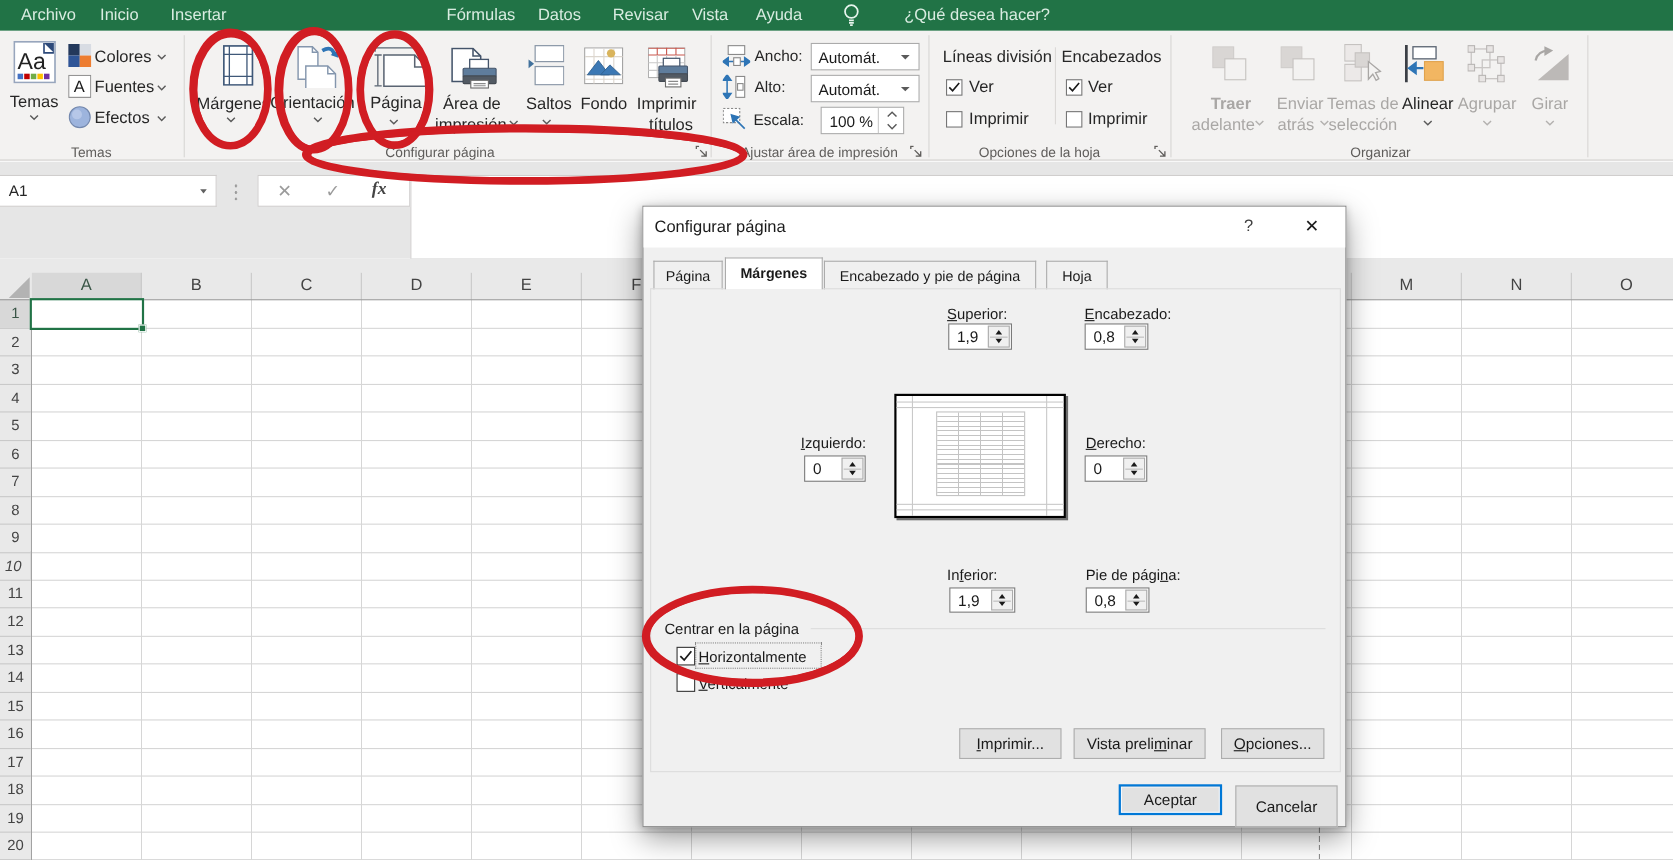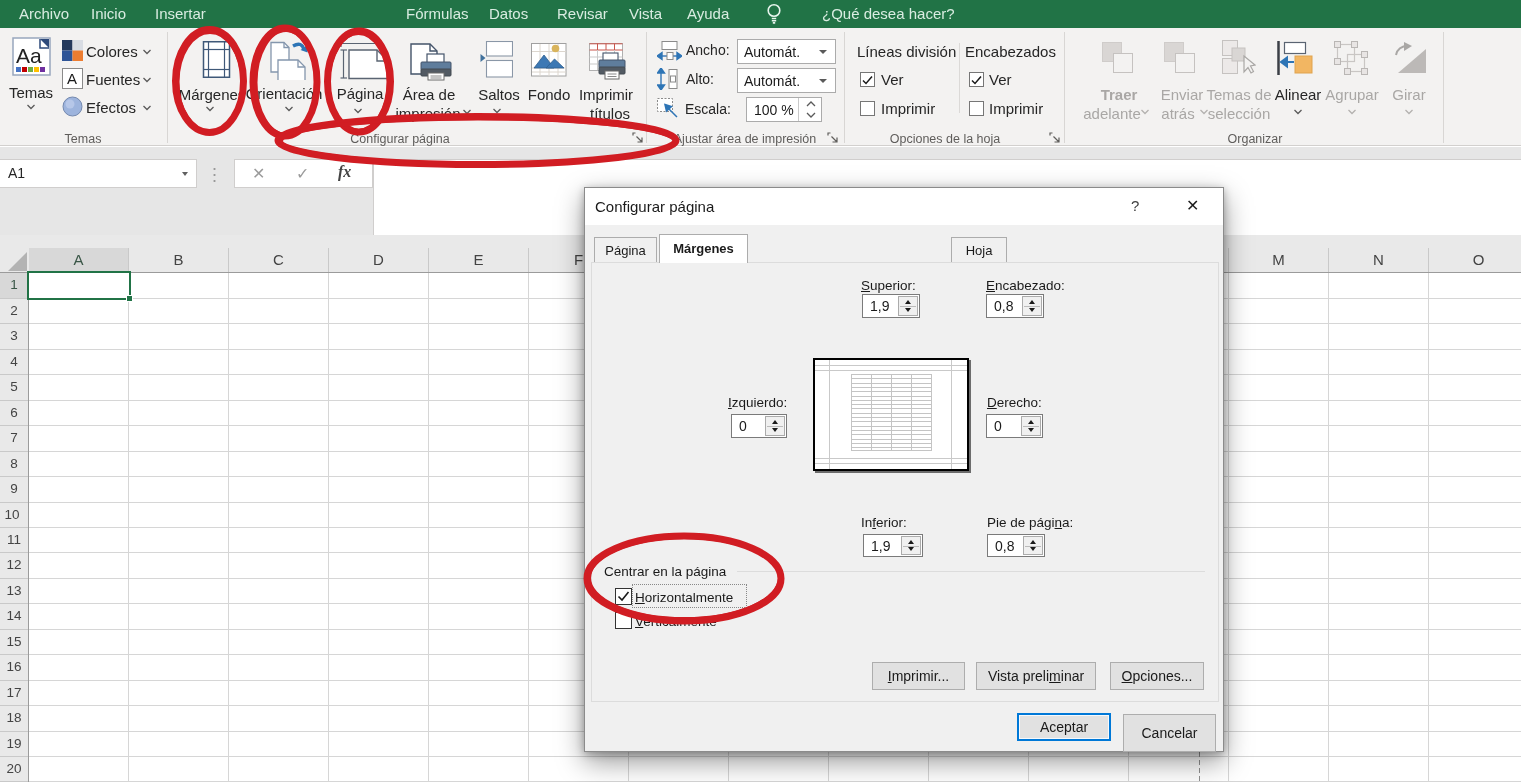--- a/index.html
+++ b/index.html
@@ -418,21 +418,21 @@
       <div style="position: absolute; left: 0px; top: 0px; width: 29px; height: 510px; background: rgb(233, 233, 233); border-right: 1px solid rgb(155, 155, 155);">
         <div class="rownum" style="top: 0.45px; height: 25.45px; line-height: 25.45px; width: 28px; border-bottom: none; background: rgb(216, 216, 216); color: rgb(58, 86, 71);">1</div>
         <div class="rownum" style="top: 25.9px; height: 25.45px; line-height: 25.45px; width: 28px; border-bottom: none;">2</div>
         <div class="rownum" style="top: 51.35px; height: 25.45px; line-height: 25.45px; width: 28px; border-bottom: none;">3</div>
         <div class="rownum" style="top: 76.8px; height: 25.45px; line-height: 25.45px; width: 28px; border-bottom: none;">4</div>
         <div class="rownum" style="top: 102.25px; height: 25.45px; line-height: 25.45px; width: 28px; border-bottom: none;">5</div>
         <div class="rownum" style="top: 127.7px; height: 25.45px; line-height: 25.45px; width: 28px; border-bottom: none;">6</div>
         <div class="rownum" style="top: 153.15px; height: 25.45px; line-height: 25.45px; width: 28px; border-bottom: none;">7</div>
         <div class="rownum" style="top: 178.6px; height: 25.45px; line-height: 25.45px; width: 28px; border-bottom: none;">8</div>
         <div class="rownum" style="top: 204.05px; height: 25.45px; line-height: 25.45px; width: 28px; border-bottom: none;">9</div>
-        <div class="rownum" style="top: 229.5px; height: 25.45px; line-height: 25.45px; width: 24px; border-bottom: none;">10</div>
+        <div class="rownum" style="top: 229.5px; height: 25.45px; line-height: 25.45px; width: 24px; border-bottom: none; font-style: italic;">10</div>
         <div class="rownum" style="top: 254.95px; height: 25.45px; line-height: 25.45px; width: 28px; border-bottom: none;">11</div>
         <div class="rownum" style="top: 280.4px; height: 25.45px; line-height: 25.45px; width: 28px; border-bottom: none;">12</div>
         <div class="rownum" style="top: 305.85px; height: 25.45px; line-height: 25.45px; width: 28px; border-bottom: none;">13</div>
         <div class="rownum" style="top: 331.3px; height: 25.45px; line-height: 25.45px; width: 28px; border-bottom: none;">14</div>
         <div class="rownum" style="top: 356.75px; height: 25.45px; line-height: 25.45px; width: 28px; border-bottom: none;">15</div>
         <div class="rownum" style="top: 382.2px; height: 25.45px; line-height: 25.45px; width: 28px; border-bottom: none;">16</div>
         <div class="rownum" style="top: 407.65px; height: 25.45px; line-height: 25.45px; width: 28px; border-bottom: none;">17</div>
         <div class="rownum" style="top: 433.1px; height: 25.45px; line-height: 25.45px; width: 28px; border-bottom: none;">18</div>
         <div class="rownum" style="top: 458.55px; height: 25.45px; line-height: 25.45px; width: 28px; border-bottom: none;">19</div>
         <div class="rownum" style="top: 484px; height: 25.45px; line-height: 25.45px; width: 28px; border-bottom: none;">20</div>
@@ -465,20 +465,21 @@
 </div>
 
 <div class="abs" id="dlg">
   <div id="dlgtitle"></div>
   <span style="position:absolute; left:10px; top:10px; font-size:15px; color:#1a1a1a;">Configurar página</span>
   <span style="position:absolute; left:546px; top:9px; font-size:15px; color:#404040;">?</span>
   <span style="position:absolute; left:601px; top:8px; font-size:16px; color:#1a1a1a;">✕</span>
 
   <div class="dtab" style="left:9px; width:63px; line-height:25px;">Página</div>
   <div class="dtab" style="left:74px; top:46px; height:29px; width:89px; background:#fff; line-height:28px; font-weight:bold; font-size:13px; z-index:2;">Márgenes</div>
+  <div class="dtab" style="left:164px; width:193px; line-height:25px;">Encabezado y pie de página</div>
   <div class="dtab" style="left:366px; width:56px; line-height:25px;">Hoja</div>
   <div id="dpage"></div>
 
   <div class="dlabel" style="left:276px; top:90px;"><u>S</u>uperior:</div>
   <div class="spin" style="left:277px; top:106px; width:58px; height:24px;">
       <div class="val">1,9</div>
       <div class="btns">
         <div class="tri-up"></div>
         <div class="mid"></div>
         <div class="tri-dn"></div>

